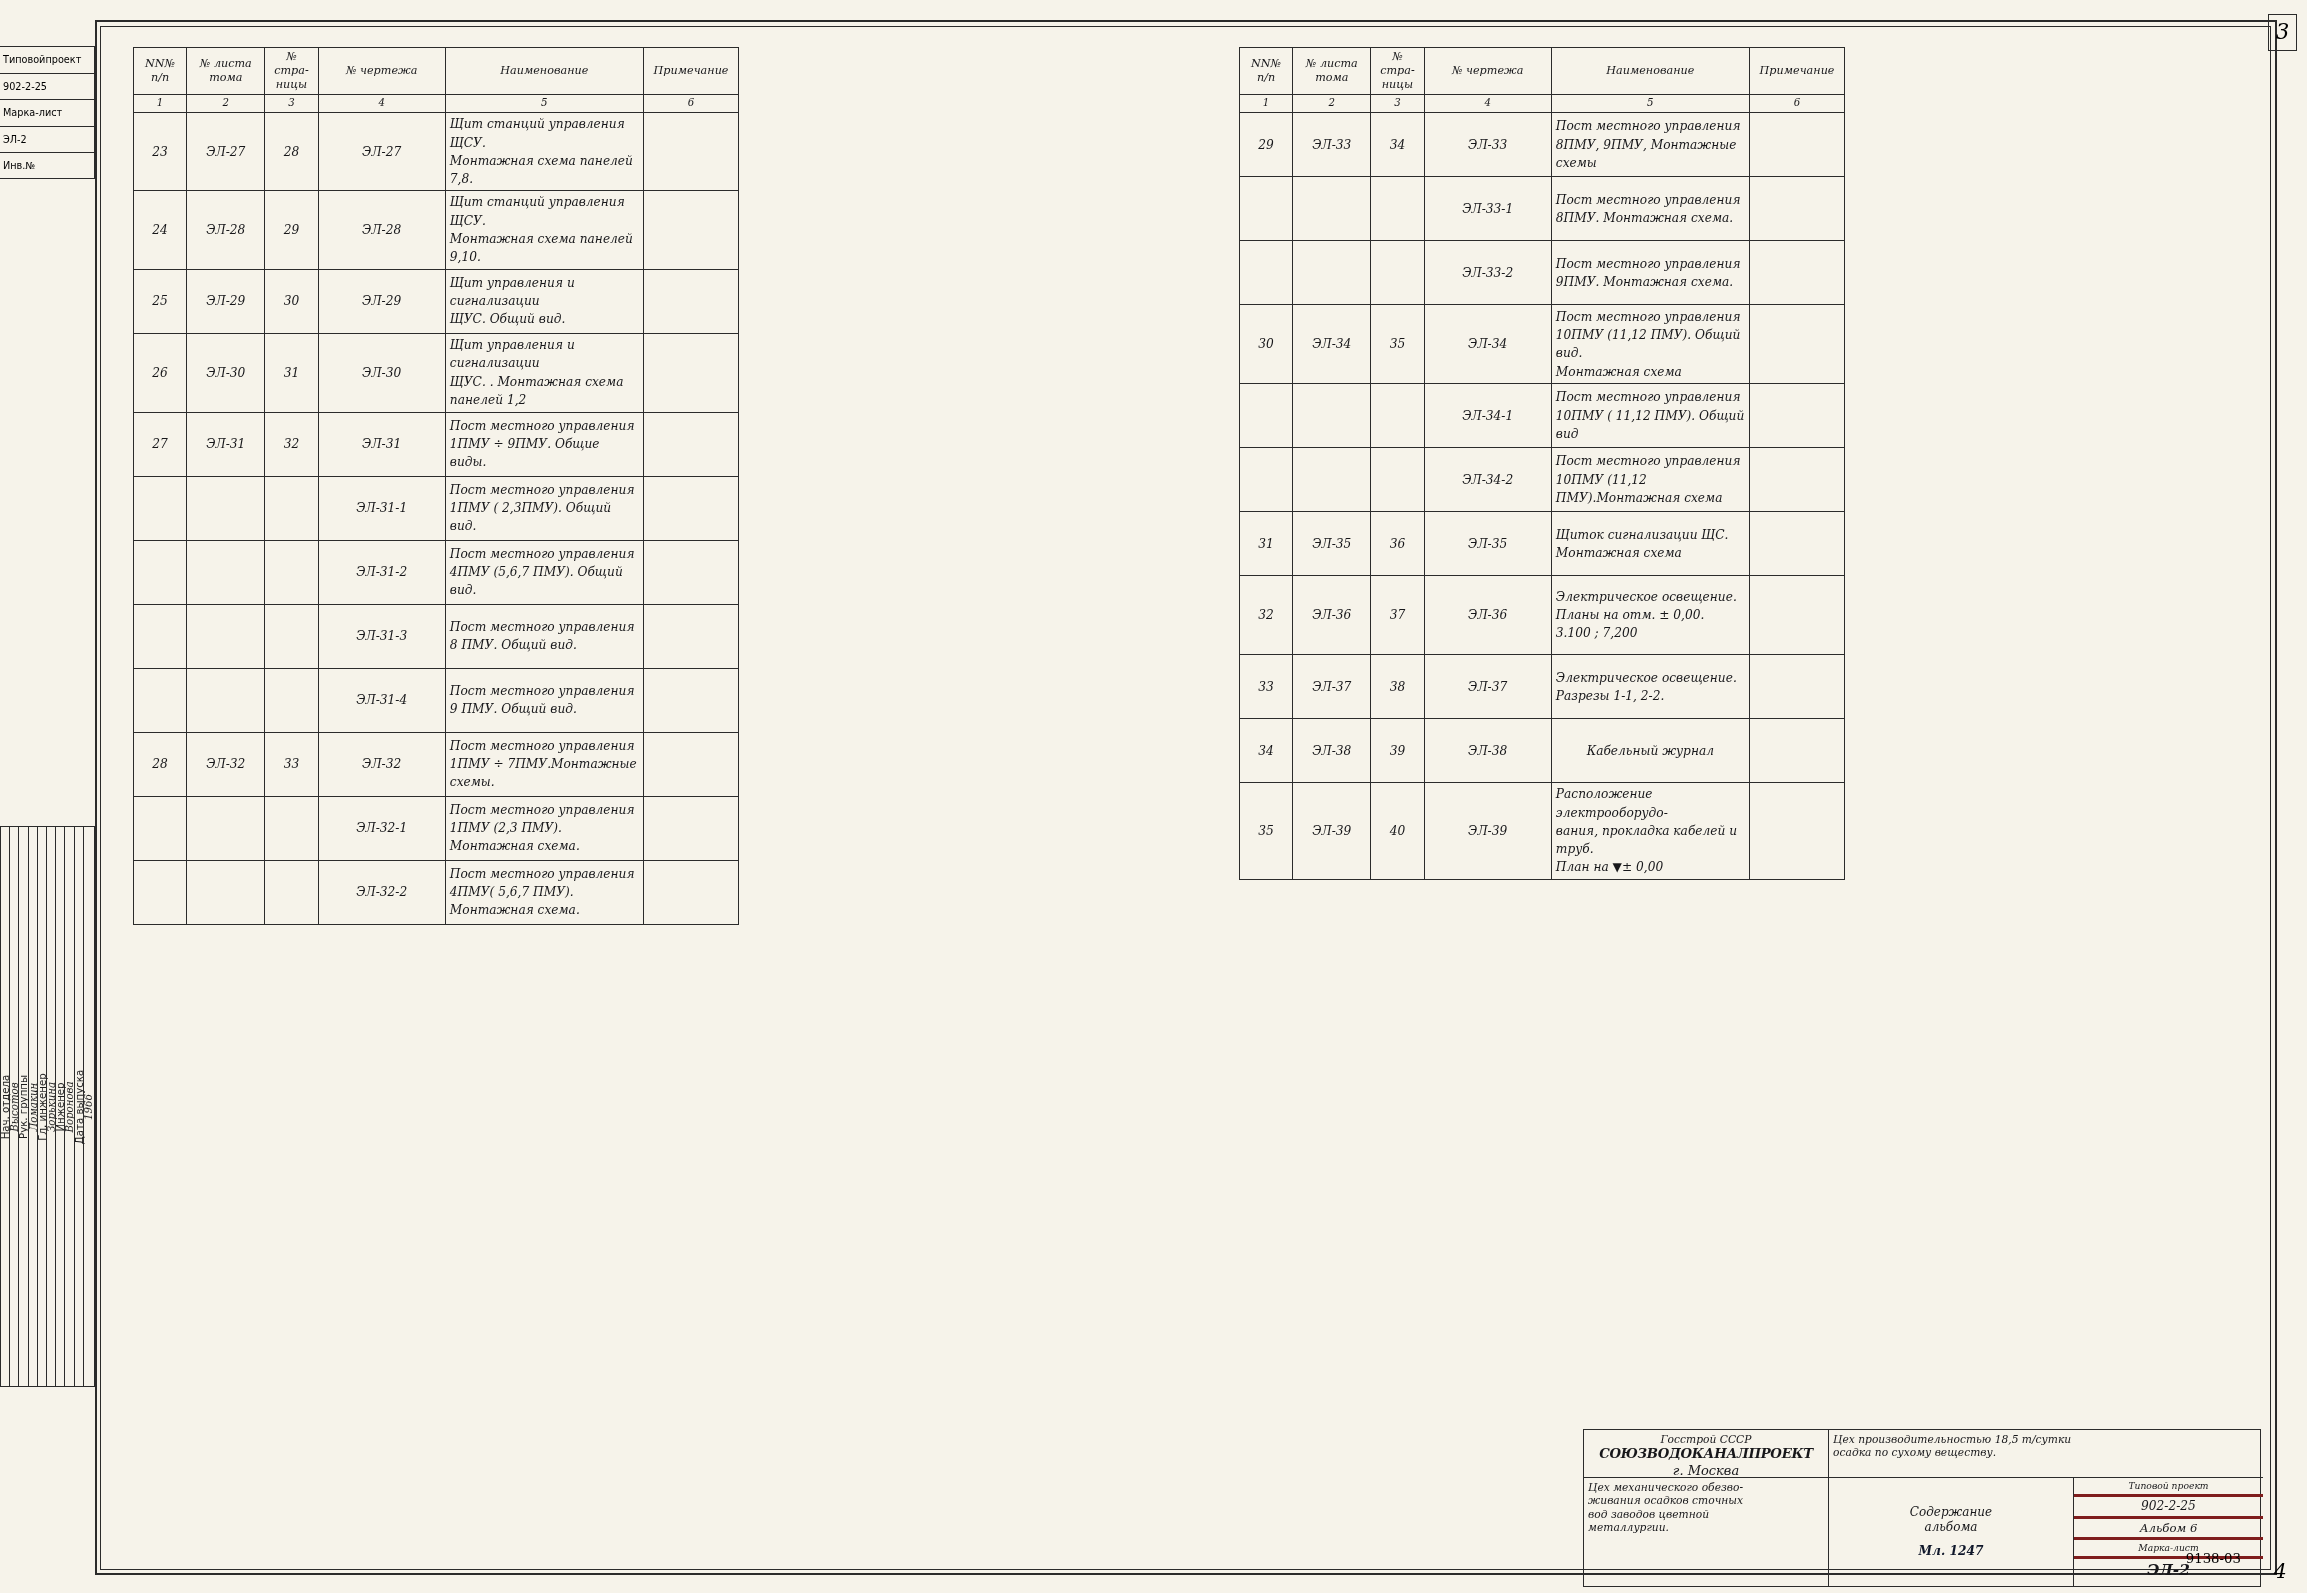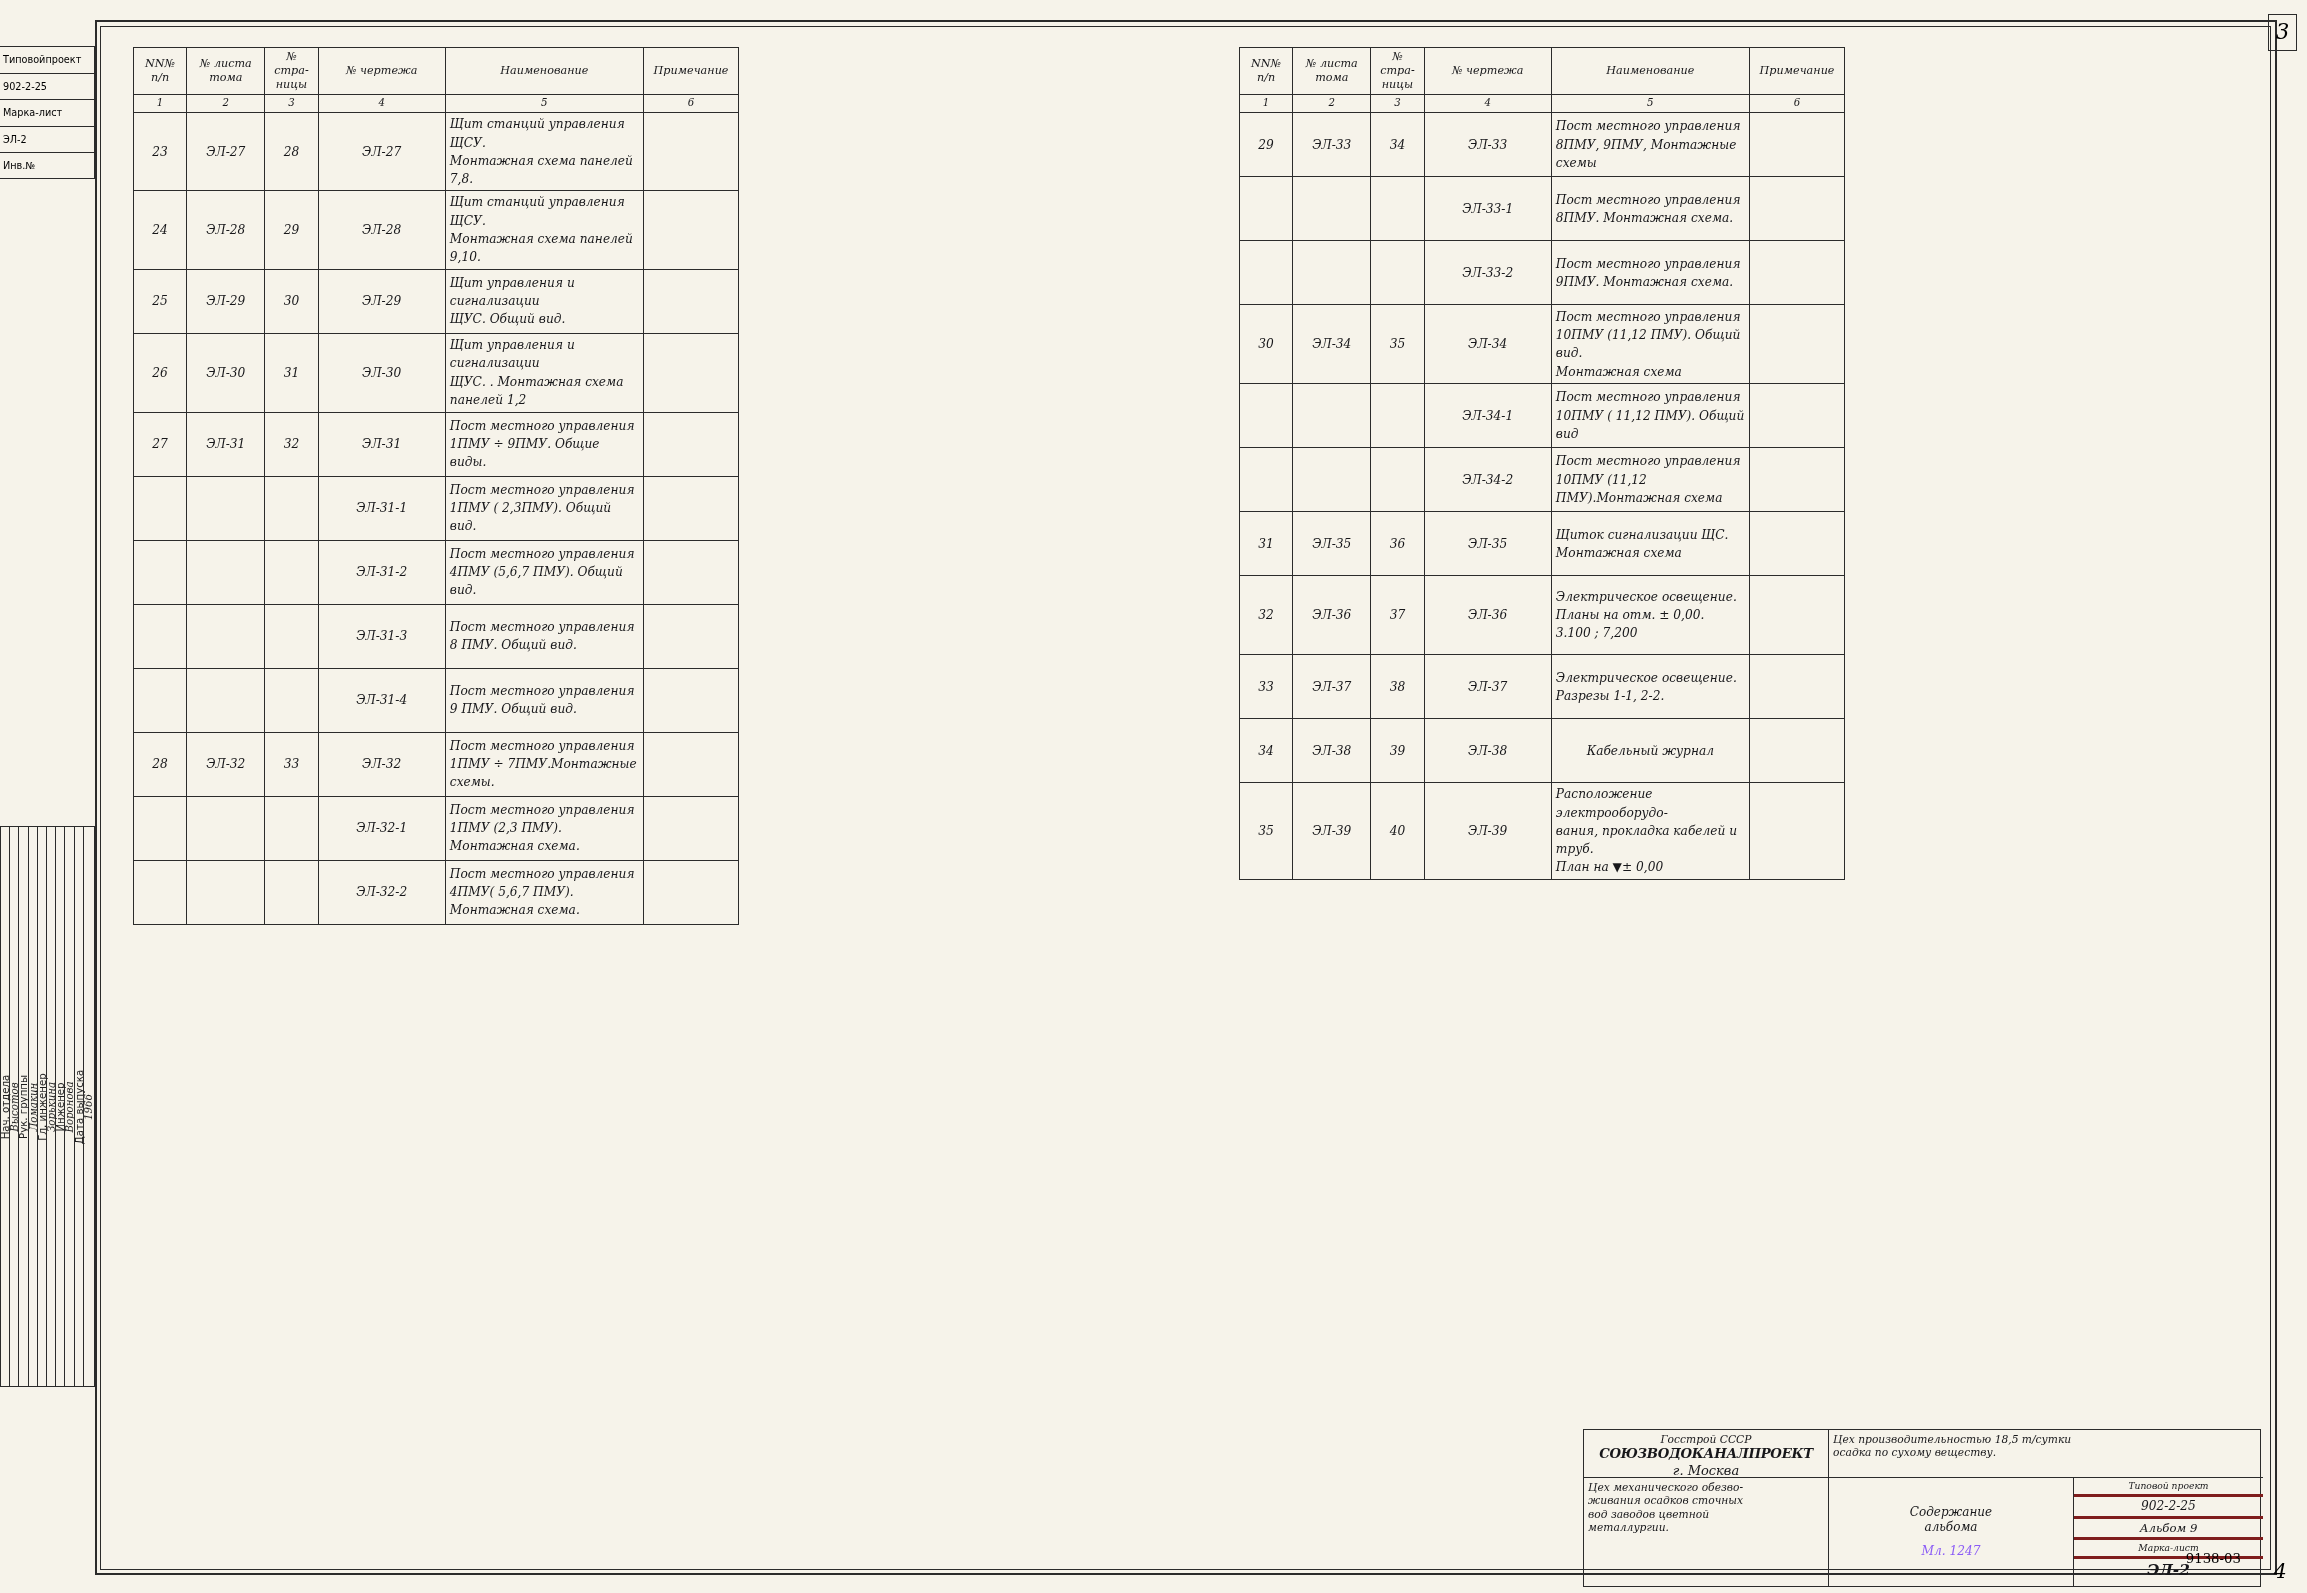--- a/index.html
+++ b/index.html
@@ -126,21 +126,22 @@
   .tb-org{text-align:center;}
   .tb-org .big{font-size:13.3px;font-weight:bold;letter-spacing:-0.3px;display:block;}
   .tb-center{display:flex;align-items:center;justify-content:center;text-align:center;flex-direction:column;}
   .tb-right-stack div{border-bottom:3px solid #7f1d1d;padding:2px 4.1px;box-sizing:border-box;}
   .tb-right-stack div:last-child{border-bottom:none;}
   .tb-right-stack{display:flex;flex-direction:column;height:100%;}
   .mark-box{font-size:15.3px;font-weight:bold;text-align:center;}
   .small{font-size:13px;}
   .handwriting{
     font-family:"DejaVu Serif", serif;font-style:italic;
-    color:#8b5cf6;
+    color:#0f172a;
+    font-weight:bold;
   }
   .code-right{
     position:absolute;right:66px;bottom:28px;font-size:13.3px;
     font-family:"DejaVu Serif", serif;
   }
   .mark-head{text-align:center;font-size:9.2px;}
 </style>
 </head>
 <body>
 
@@ -472,21 +473,21 @@
 металлургии.</div>
     <div class="tb-cell last-row tb-center">
       <span style="white-space:pre-line;font-size:12px">Содержание
 альбома</span>
       <span class="handwriting" style="margin-top:9.2px;font-size:12.2px">Мл. 1247</span>
     </div>
     <div class="tb-cell last-row last-col" style="padding:0">
       <div class="tb-right-stack">
         <div class="mark-head">Типовой проект</div>
         <div style="text-align:center;font-size:12.2px">902-2-25</div>
-        <div style="text-align:center;font-size:11.7px">Альбом 9</div>
+        <div style="text-align:center;font-size:11.7px">Альбом 6</div>
         <div class="mark-head">Марка-лист</div>
         <div class="mark-box">ЭЛ-2</div>
       </div>
     </div>
   </div>
 
   <div class="code-right">9138-03</div>
 
 </div>
 

